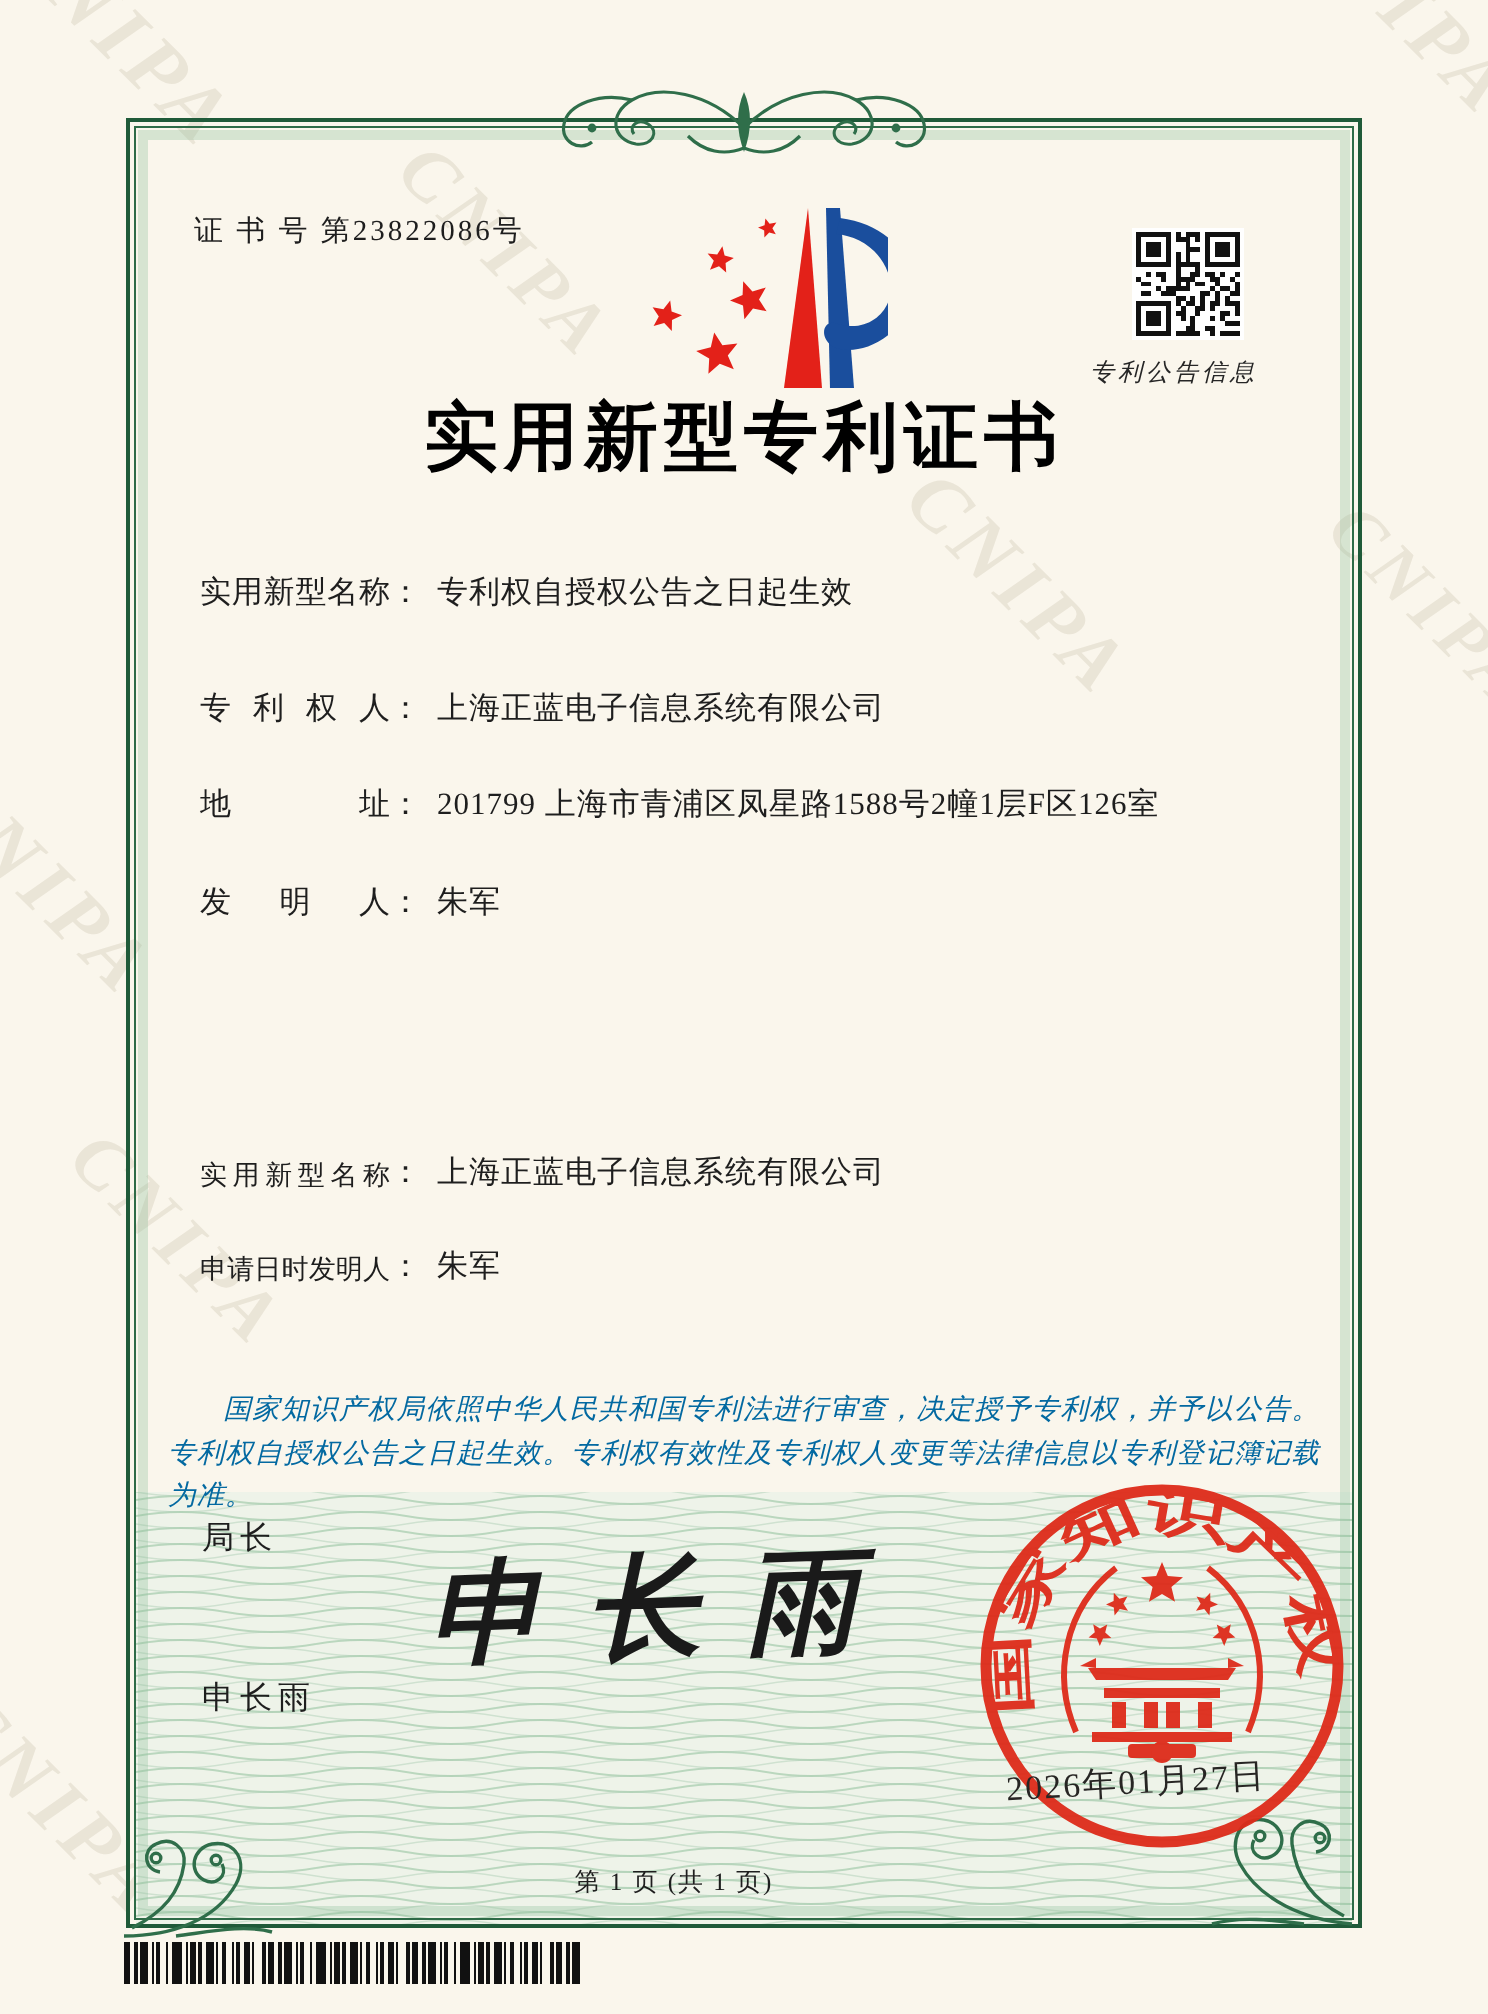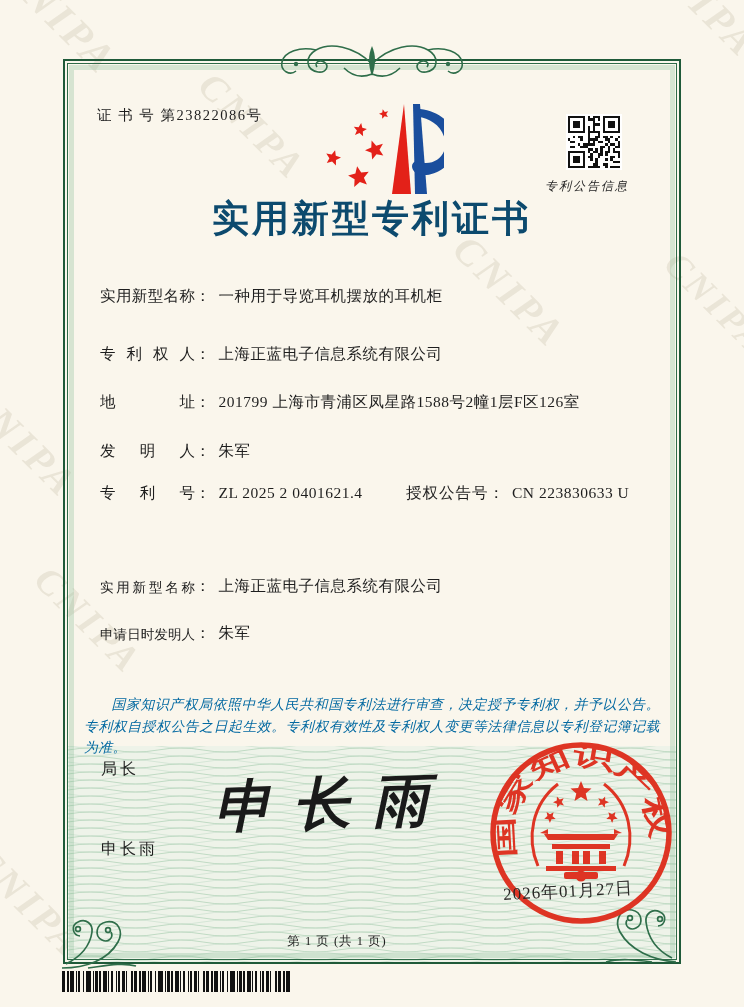--- a/index.html
+++ b/index.html
@@ -24,21 +24,21 @@
   .waves { position:absolute; left:68px; top:746px; width:608px; height:216px; z-index:1; }
   
   .orn { position:absolute; z-index:3; pointer-events:none; }
   
   .cert-no { position:absolute; left:97px; top:106px; font-size:14.5px; letter-spacing:1.5px; z-index:4; }
   .logo { position:absolute; left:312px; top:101px; z-index:4; }
   .qr-box { position:absolute; left:566px; top:114px; width:56px; height:56px; background:#fff; padding:2px; z-index:4; }
   .qr-label { position:absolute; left:545px; top:178px; width:100px; text-align:left;
               font-size:12px; font-style:italic; letter-spacing:2px; color:#262626; z-index:4; }
   .title { position:absolute; left:63px; top:194px; width:618px; text-align:center;
-           font-size:37px; font-weight:bold; letter-spacing:3px; color:#0c4a6e; z-index:4; }
+           font-size:37px; font-weight:bold; letter-spacing:3px; color:#000000; z-index:4; }
   
   .row { position:absolute; left:100px; font-size:15.5px; white-space:nowrap; z-index:4; }
   .lbl { display:inline-block; width:95px; text-align:justify; text-align-last:justify; vertical-align:bottom; }
   .lbl.long { font-size:13.5px; }
   .lbl.auto { width:auto; text-align-last:auto; letter-spacing:1px; }
   .colon { margin-right:8px; }
   .val { letter-spacing:0.5px; }
   .rcol { position:absolute; left:306px; top:0; }
   
   .statement { position:absolute; left:84px; top:694px; width:576px; z-index:4;
@@ -275,36 +275,30 @@
             <rect x="20" y="20" width="1" height="1"></rect>
           </g>
       </g>
     </svg>
   </div>
   <div class="qr-label">专利公告信息</div>
 
   <div class="title">实用新型专利证书</div>
 
   <div class="row" style="top:286px">
-    <span class="lbl">实用新型名称</span><span class="colon">：</span><span class="val">一种用于导览耳机摆放的耳机柜</span>
+    <span class="lbl">实用新型名称</span><span class="colon">：</span><span class="val">专利权自授权公告之日起生效</span>
   </div>
   <div class="row" style="top:344px">
     <span class="lbl">专利权人</span><span class="colon">：</span><span class="val">上海正蓝电子信息系统有限公司</span>
   </div>
   <div class="row" style="top:392px">
     <span class="lbl">地址</span><span class="colon">：</span><span class="val">201799 上海市青浦区凤星路1588号2幢1层F区126室</span>
   </div>
   <div class="row" style="top:441px">
     <span class="lbl">发明人</span><span class="colon">：</span><span class="val">朱军</span>
-  </div>
-  <div class="row" style="top:483px">
-    <span class="lbl">专利号</span><span class="colon">：</span><span class="val">ZL 2025 2 0401621.4</span>
-    <span class="rcol">
-      <span class="lbl auto">授权公告号</span><span class="colon">：</span><span class="val">CN 223830633 U</span>
-    </span>
   </div>
   <div class="row" style="top:576px">
     <span class="lbl long">实用新型名称</span><span class="colon">：</span><span class="val">上海正蓝电子信息系统有限公司</span>
   </div>
   <div class="row" style="top:623px">
     <span class="lbl long">申请日时发明人</span><span class="colon">：</span><span class="val">朱军</span>
   </div>
 
   <p class="statement">国家知识产权局依照中华人民共和国专利法进行审查，决定授予专利权，并予以公告。专利权自授权公告之日起生效。专利权有效性及专利权人变更等法律信息以专利登记簿记载为准。</p>
 

